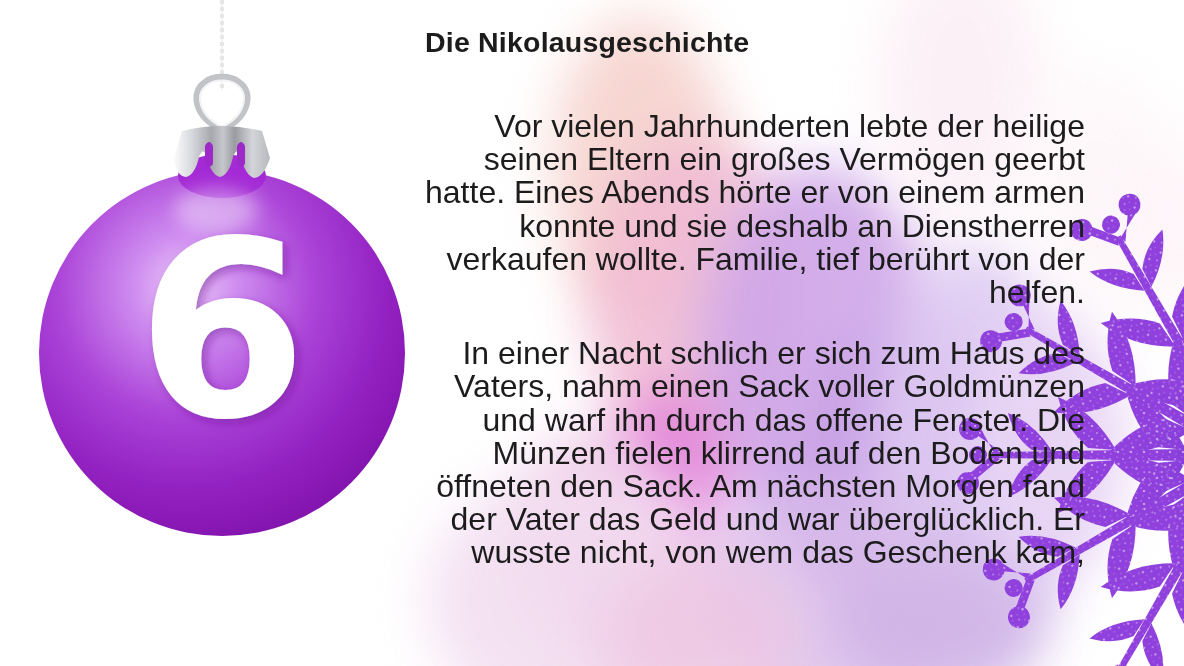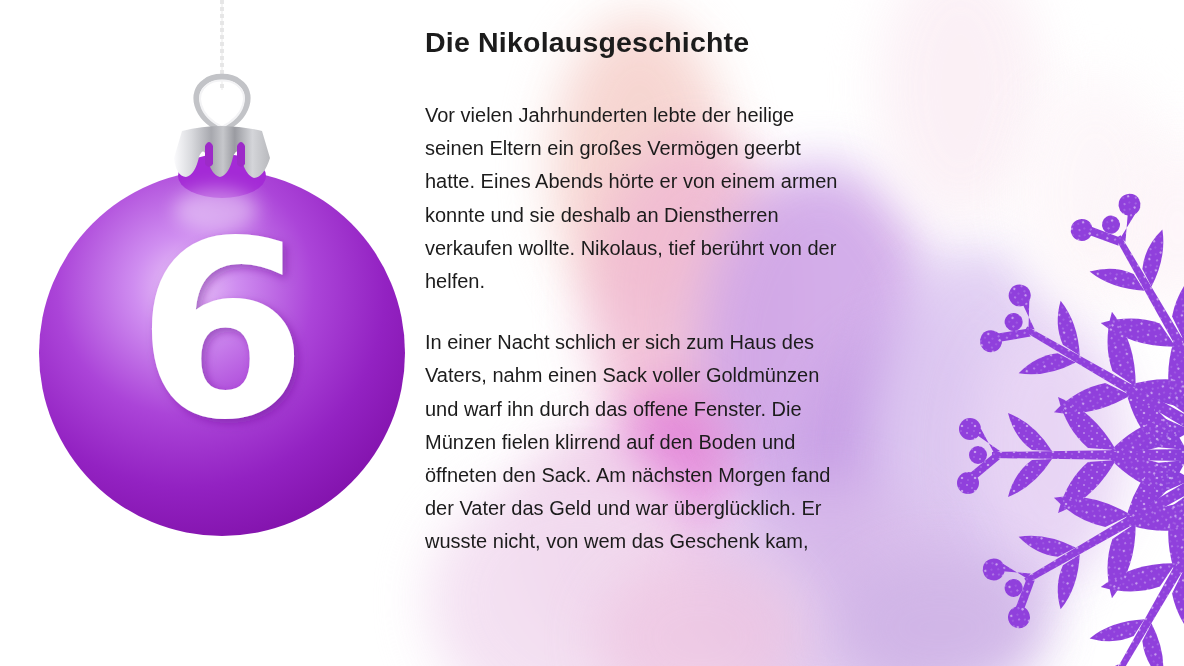--- a/index.html
+++ b/index.html
@@ -36,21 +36,21 @@
   
   .bauble-wrap { position: absolute; left: 10px; top: 0; width: 440px; height: 580px; z-index: 4; }
 
   
   .content { position: absolute; left: 425px; top: 0; width: 600px; z-index: 5; color: #1c1c1c; }
   .title {
     position: absolute; left: 0; top: 26px;
     font-size: 28.5px; font-weight: bold; letter-spacing: 0.2px;
     white-space: nowrap;
   }
-  .story { position: absolute; left: 0; top: 99px; font-size: 20px; line-height: 33.2px; }
+  .story { position: absolute; left: 0; top: 110px; font-size: 32px; line-height: 33.2px; text-align: right; }
   .story .line { white-space: nowrap; }
   .para2 { margin-top: 28px; }
 </style>
 </head>
 <body>
 
 <div class="stage">
 
   <div class="bokeh">
     <div class="blob b1"></div>
@@ -183,21 +183,21 @@
   </div>
 
   <div class="content">
     <div class="title">Die Nikolausgeschichte</div>
     <div class="story">
       <div class="para1">
         <div class="line">Vor vielen Jahrhunderten lebte der heilige</div>
         <div class="line">seinen Eltern ein großes Vermögen geerbt</div>
         <div class="line">hatte. Eines Abends hörte er von einem armen</div>
         <div class="line">konnte und sie deshalb an Dienstherren</div>
-        <div class="line">verkaufen wollte. Nikolaus, tief berührt von der</div>
+        <div class="line">verkaufen wollte. Familie, tief berührt von der</div>
         <div class="line">helfen.</div>
       </div>
       <div class="para2">
         <div class="line">In einer Nacht schlich er sich zum Haus des</div>
         <div class="line">Vaters, nahm einen Sack voller Goldmünzen</div>
         <div class="line">und warf ihn durch das offene Fenster. Die</div>
         <div class="line">Münzen fielen klirrend auf den Boden und</div>
         <div class="line">öffneten den Sack. Am nächsten Morgen fand</div>
         <div class="line">der Vater das Geld und war überglücklich. Er</div>
         <div class="line">wusste nicht, von wem das Geschenk kam,</div>

